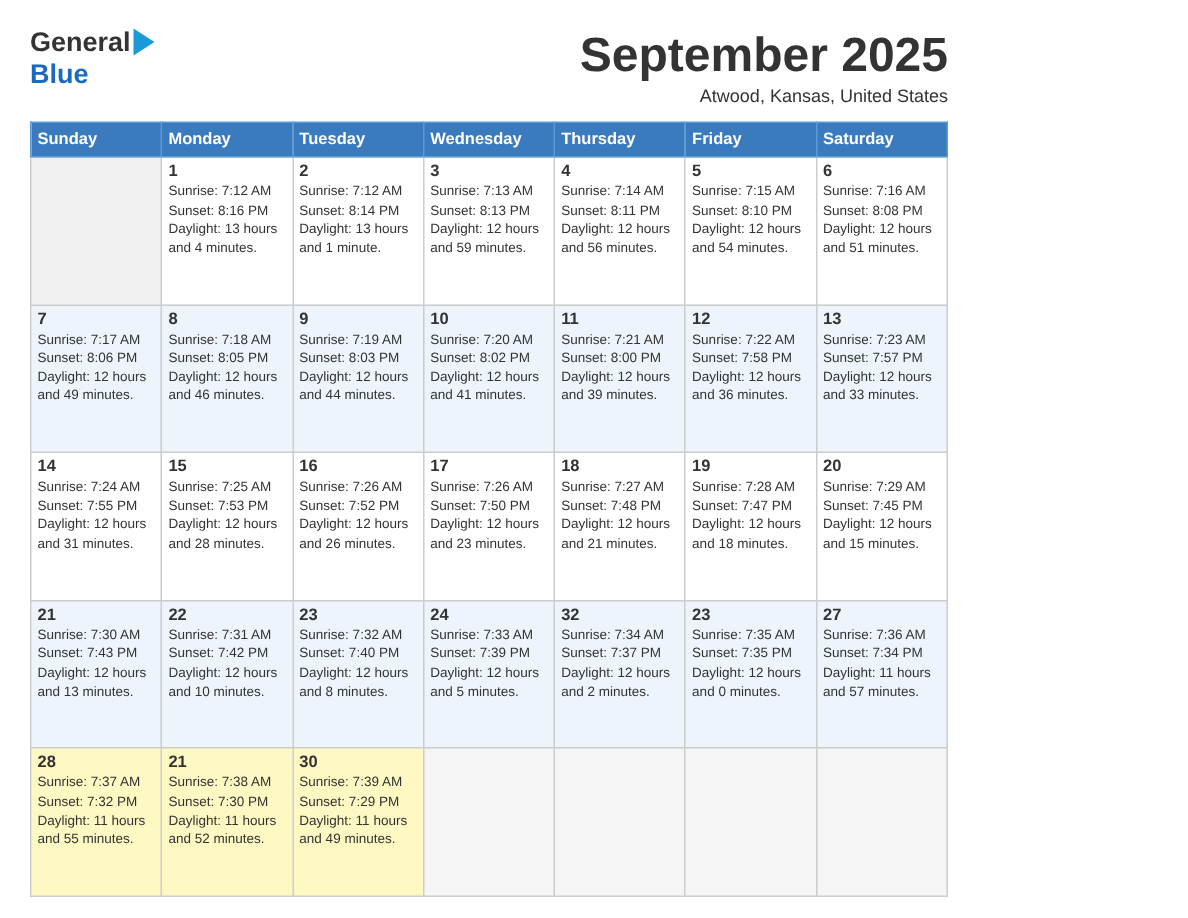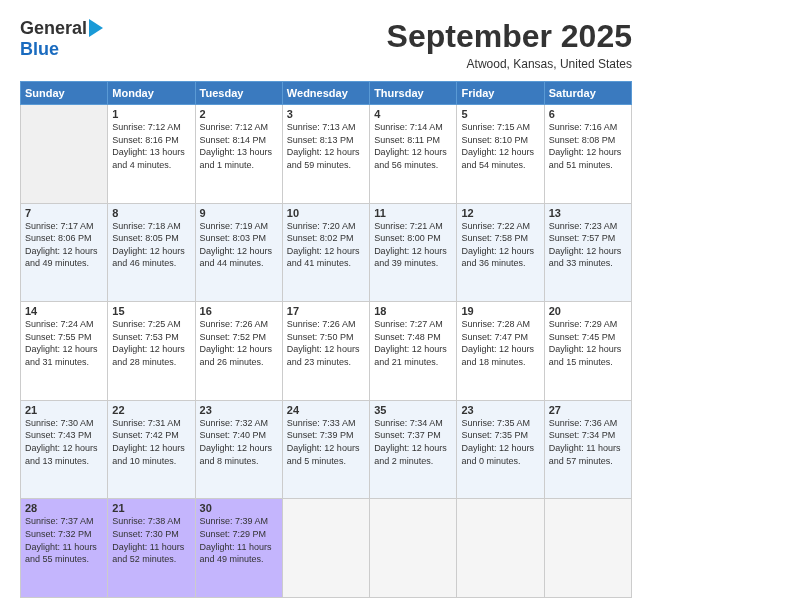--- a/index.html
+++ b/index.html
@@ -105,21 +105,21 @@
     tr:nth-child(even) td {
       background: #eef4fb;
     }
     tr:nth-child(even) td.empty {
       background: #e8e8e8;
     }
     
     .row-odd td { background: #fff; }
     .row-even td { background: #eef4fb; }
     .row-odd td.empty, .row-even td.empty { background: #f0f0f0; }
-    .row-last td { background: #c4b5fd; }
+    .row-last td { background: #fef9c3; }
   </style>
 </head>
 <body>
 
 <div class="page">
   <div class="header">
     <div class="logo">
       <div class="logo-text">
         <span class="logo-general">General</span>
         <span class="logo-arrow"></span>
@@ -315,21 +315,21 @@
 and 8 minutes.</div>
           </td>
           <td>
             <span class="day-number">24</span>
             <div class="day-info" style="white-space: pre-line;">Sunrise: 7:33 AM
 Sunset: 7:39 PM
 Daylight: 12 hours
 and 5 minutes.</div>
           </td>
           <td>
-            <span class="day-number">35</span>
+            <span class="day-number">32</span>
             <div class="day-info" style="white-space: pre-line;">Sunrise: 7:34 AM
 Sunset: 7:37 PM
 Daylight: 12 hours
 and 2 minutes.</div>
           </td>
           <td>
             <span class="day-number">23</span>
             <div class="day-info" style="white-space: pre-line;">Sunrise: 7:35 AM
 Sunset: 7:35 PM
 Daylight: 12 hours

